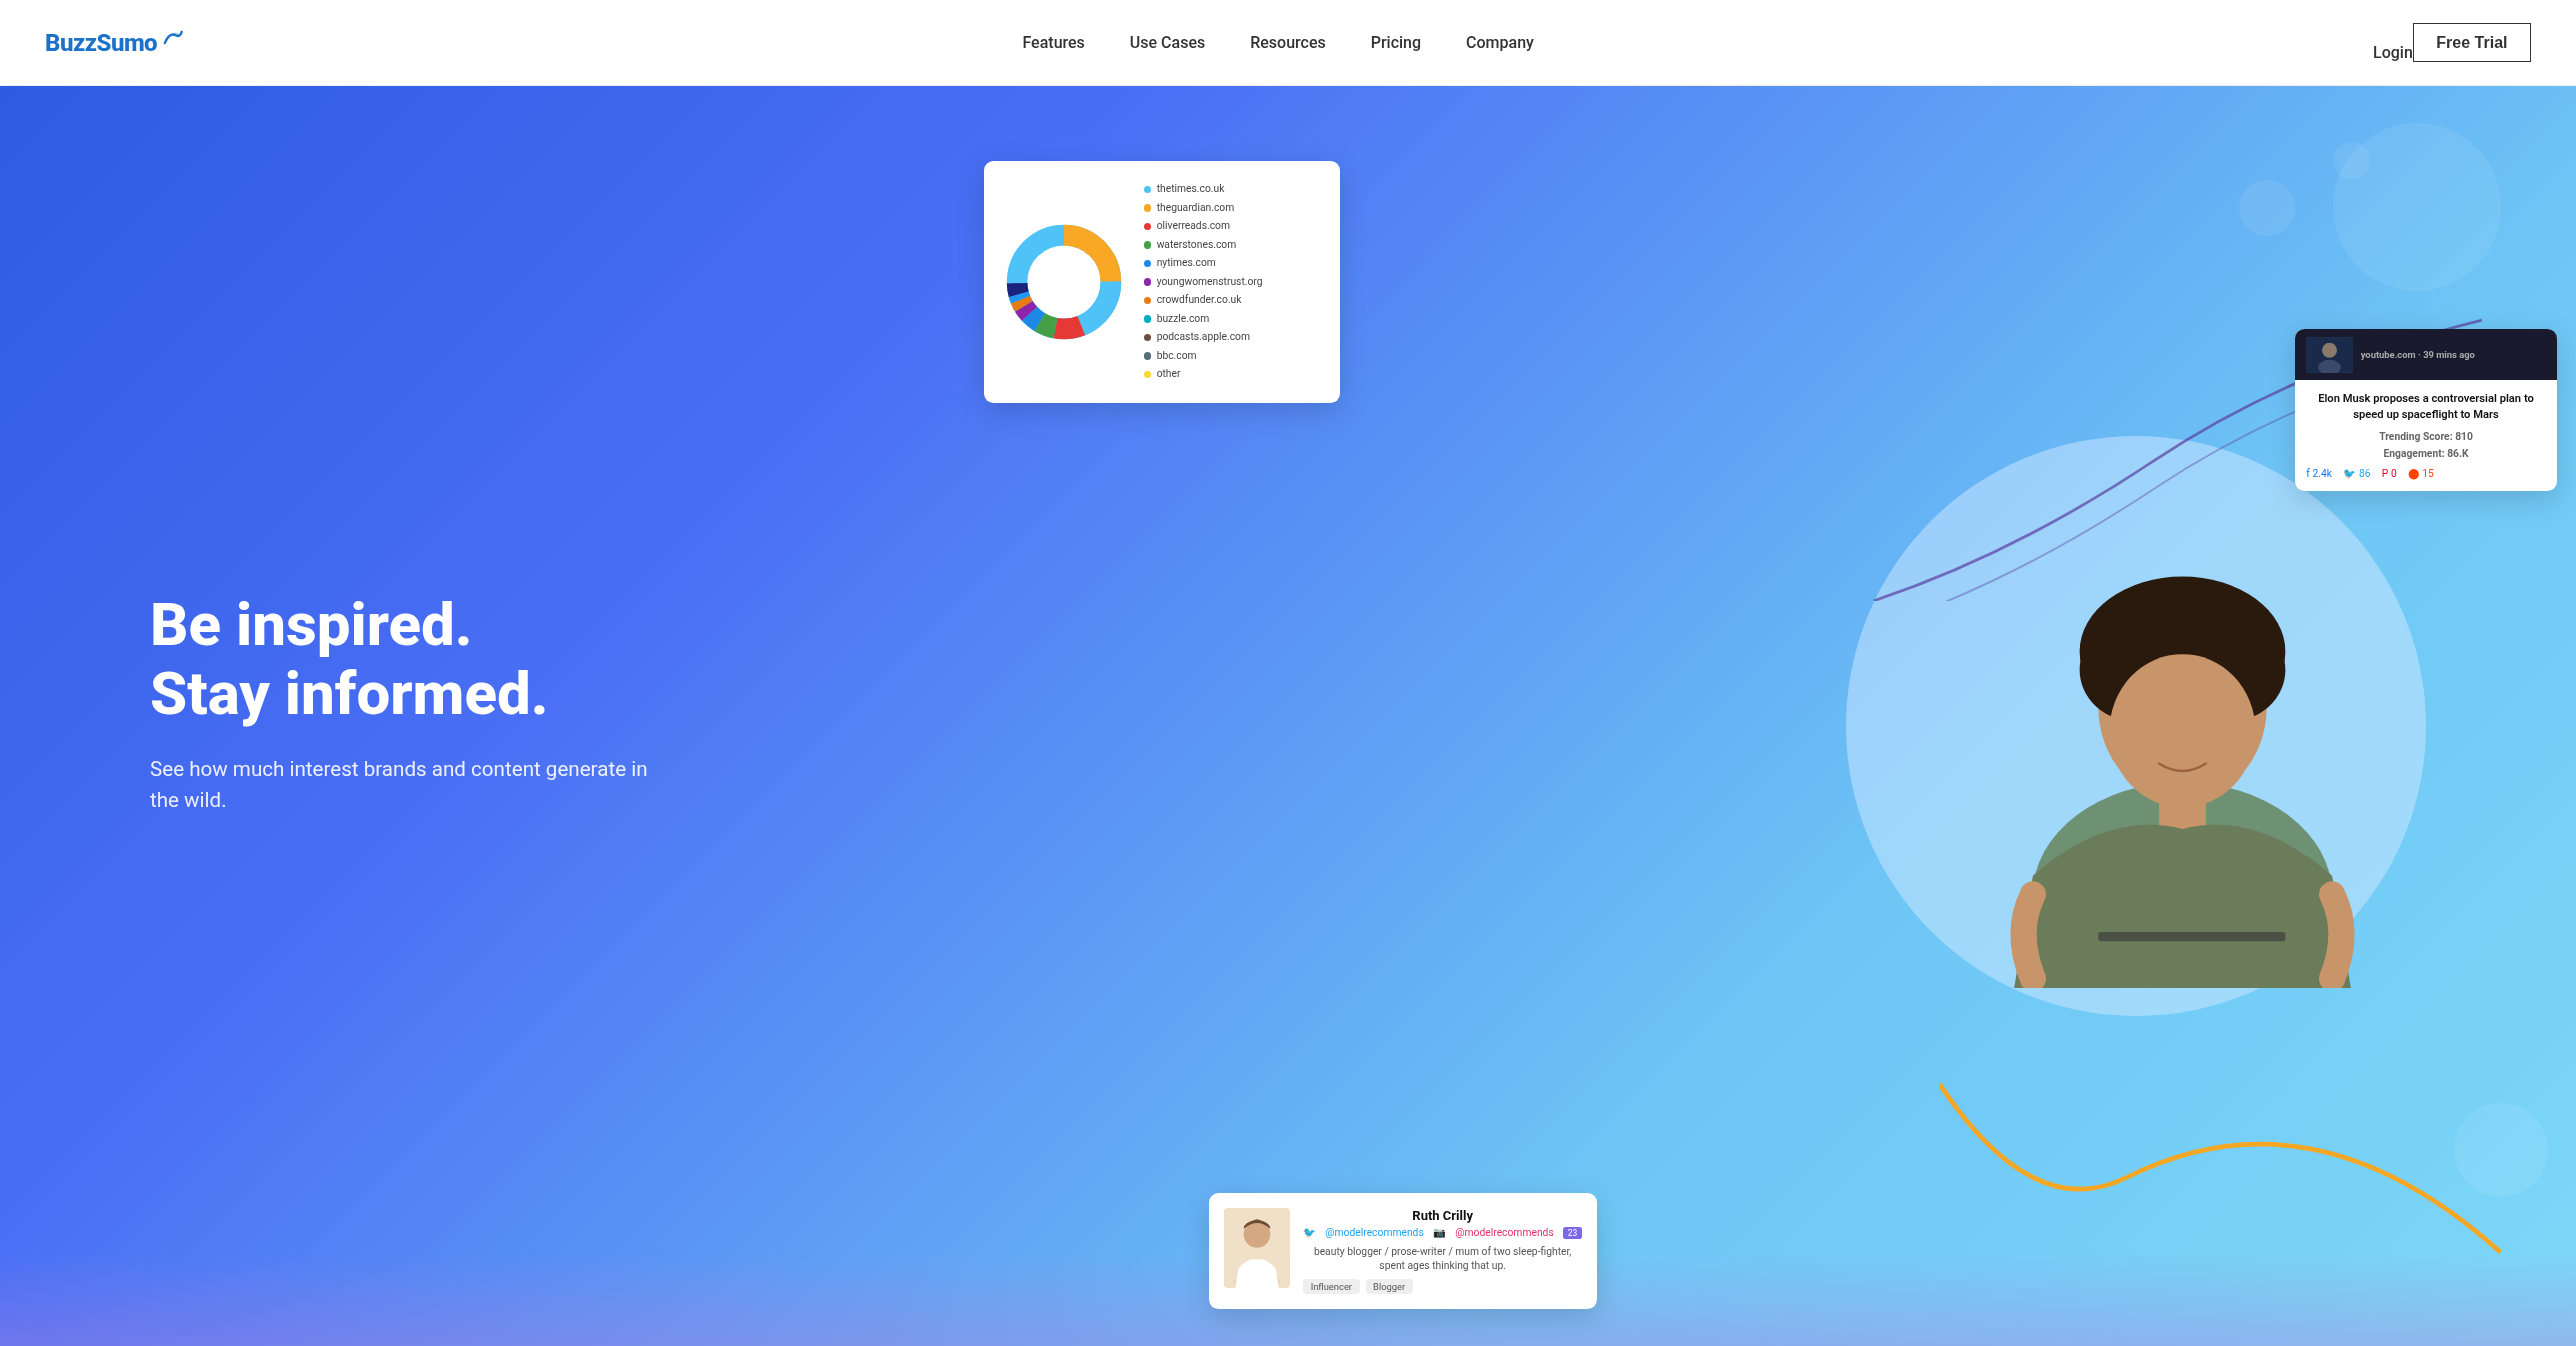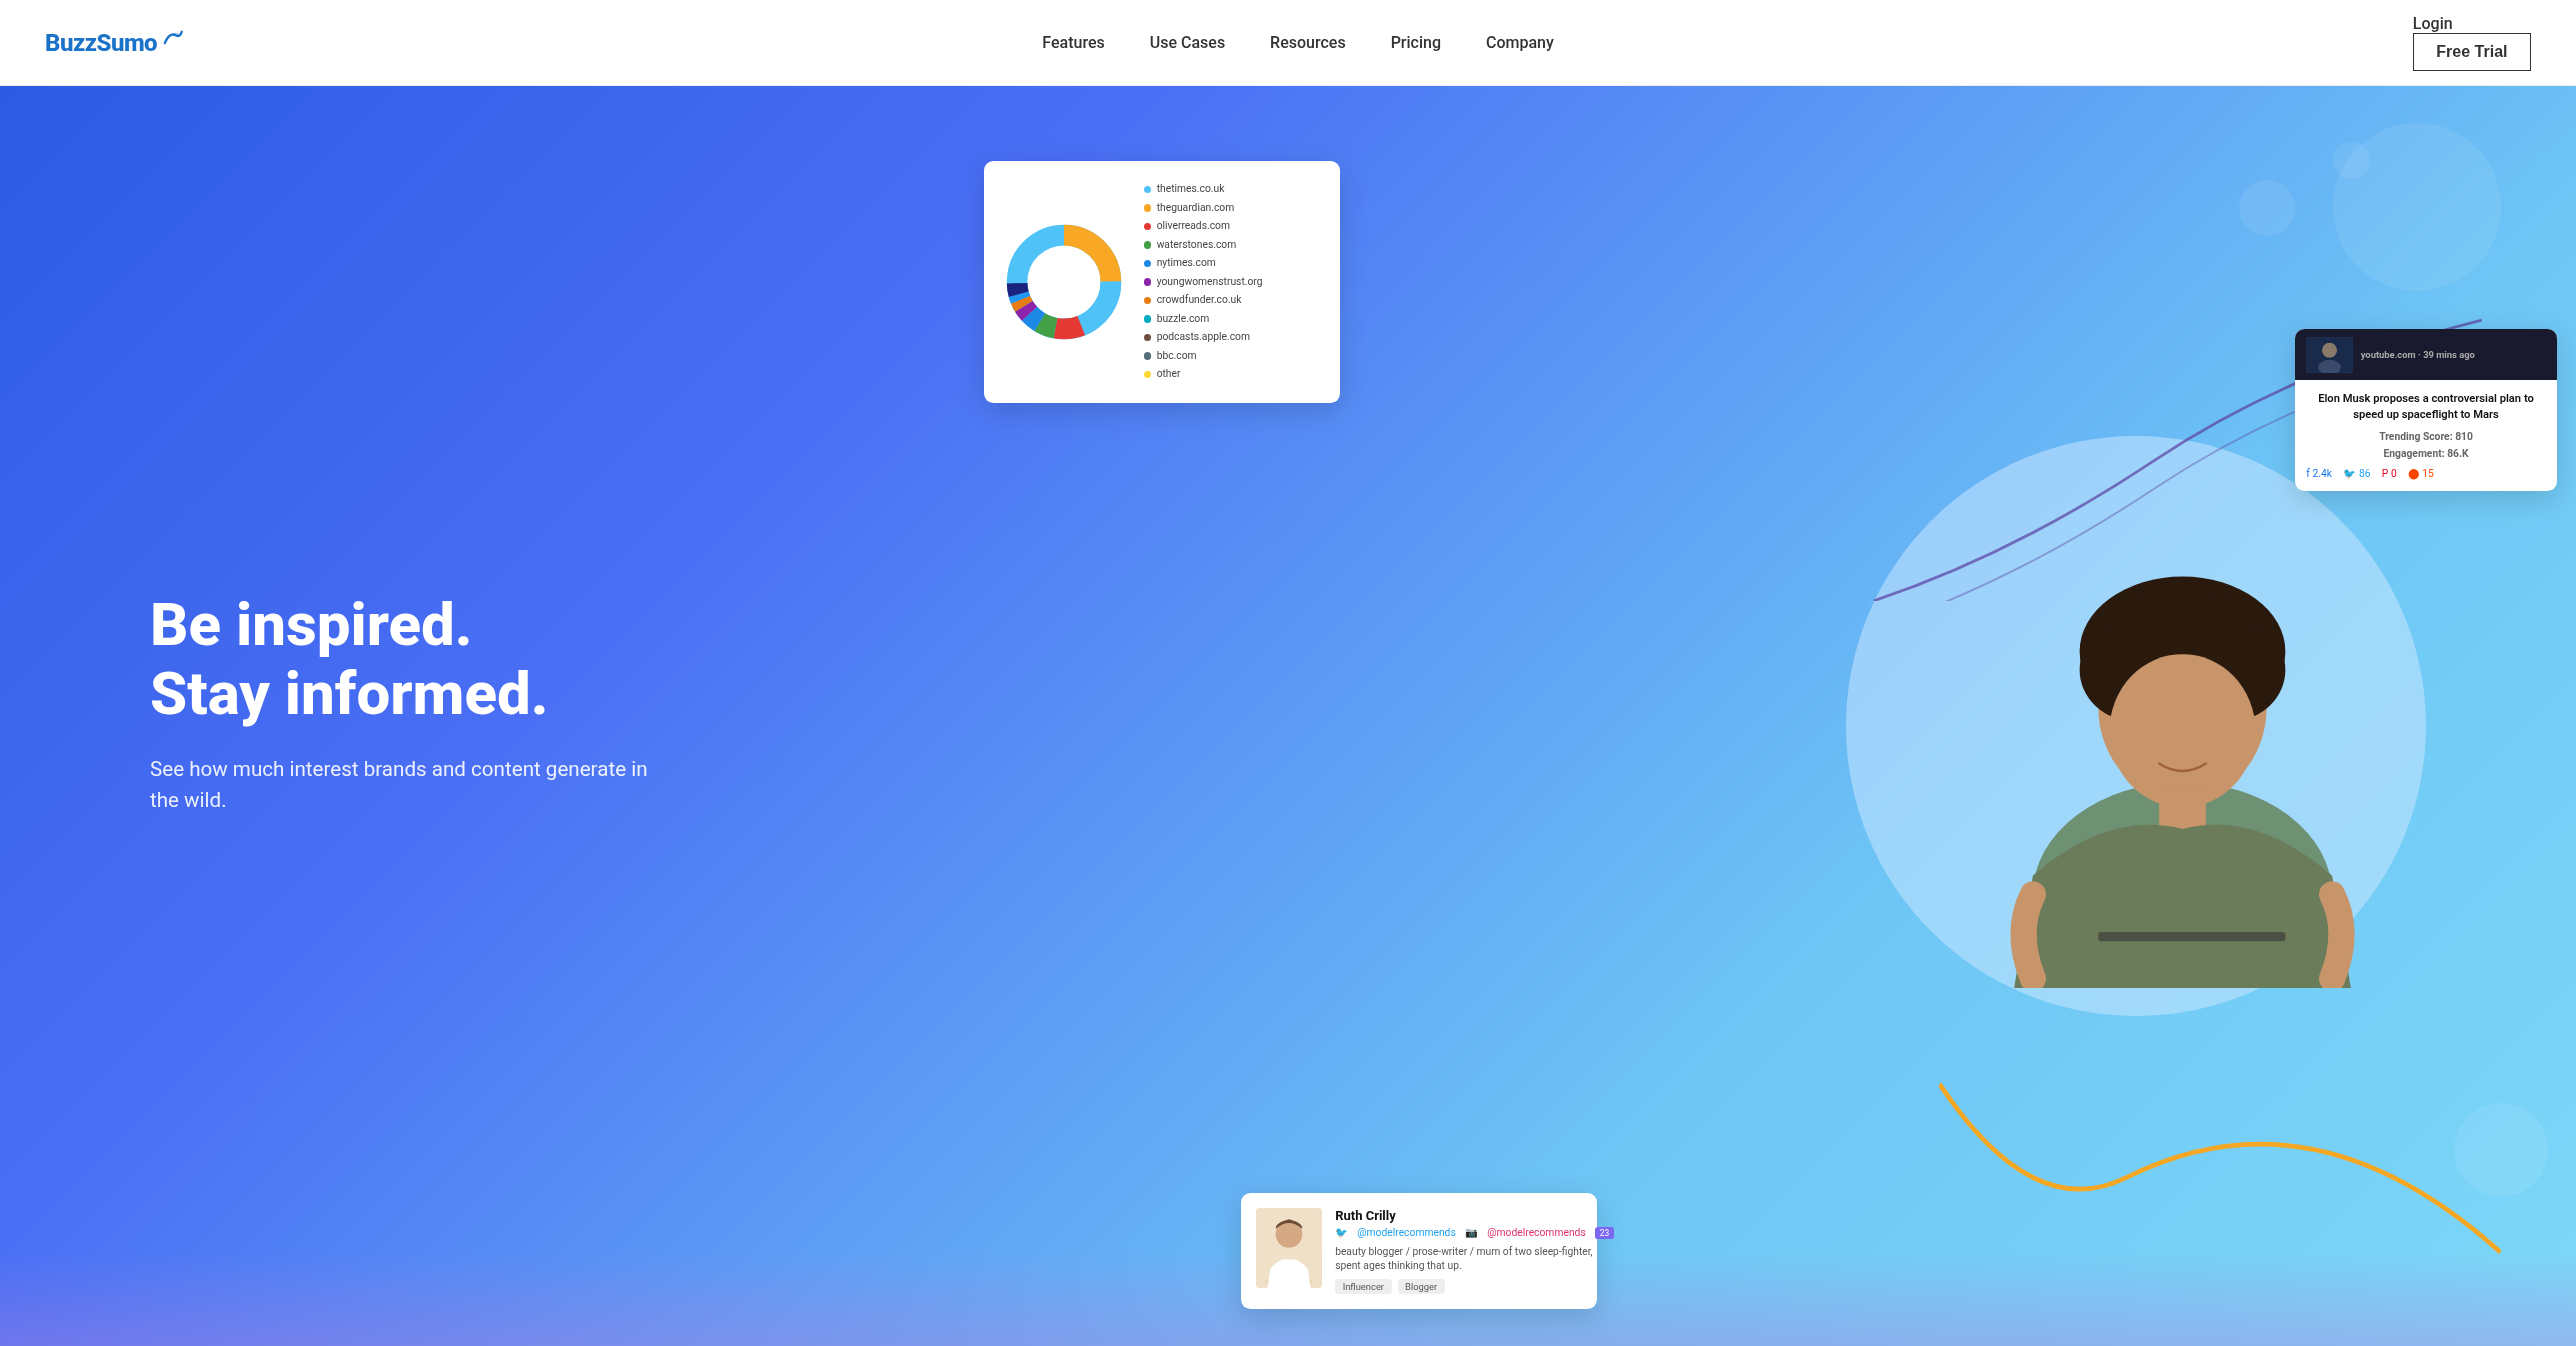--- a/index.html
+++ b/index.html
@@ -32,22 +32,21 @@
       list-style: none;
     }
     .navbar-links li a {
       text-decoration: none;
       color: #333;
       font-size: 16px;
       font-weight: 500;
     }
     .navbar-right {
       display: flex;
-      align-items: flex-start;
-      flex-direction: column;
+      align-items: flex-end;
     }
     .navbar-login {
       font-size: 16px;
       color: #333;
       text-decoration: none;
       font-weight: 500;
     }
     .navbar-free-trial {
       border: 1.9px solid #333;
       border-radius: 0;
@@ -244,21 +243,22 @@
     }
     .social-fb { color: #1877f2; }
     .social-tw { color: #1da1f2; }
     .social-pi { color: #e60023; }
     .social-re { color: #ff4500; }
 
     
     .card-influencer {
       bottom: 56px;
       right: 38%;
-      width: 356px;
+      width: 388px;
+      text-align: center;
     }
     .card-influencer-inner {
       display: flex;
       align-items: flex-start;
       gap: 13px;
     }
     .influencer-avatar {
       width: 66px;
       height: 80px;
       background: linear-gradient(135deg, #f0e8d8, #d4b896);

